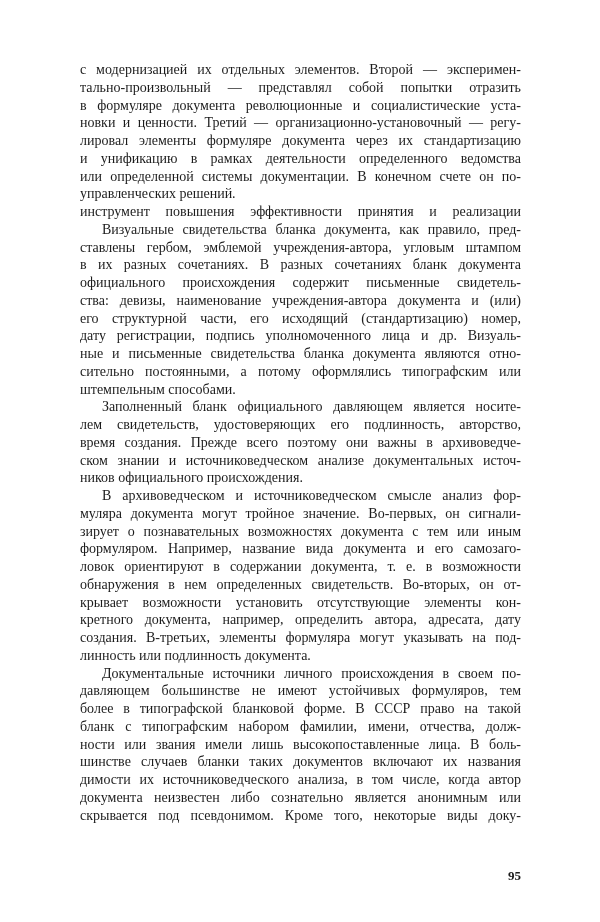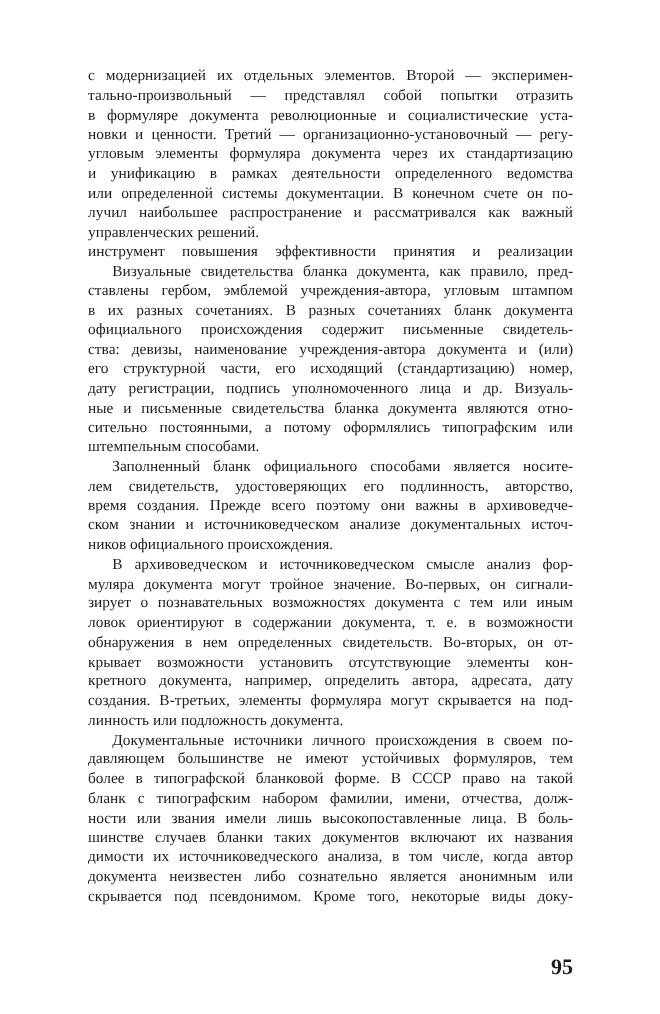--- a/index.html
+++ b/index.html
@@ -38,70 +38,70 @@
   .line.first-indent {
     text-indent: 22px;
   }
   .page-number {
     position: absolute;
     left: 80px;
     top: 868px;
     width: 441px;
     text-align: right;
     font-weight: bold;
-    font-size: 20px;
+    font-size: 13px;
     color: #1c1c1c;
   }
 </style>
 </head>
 <body>
 
 <div class="page">
   <main class="text-block">
       <div class="paragraph">
         <div class="line">с модернизацией их отдельных элементов. Второй — эксперимен-</div>
         <div class="line">тально-произвольный — представлял собой попытки отразить</div>
         <div class="line">в формуляре документа революционные и социалистические уста-</div>
         <div class="line">новки и ценности. Третий — организационно-установочный — регу-</div>
-        <div class="line">угловым элементы формуляра документа через их стандартизацию</div>
+        <div class="line">лировал элементы формуляре документа через их стандартизацию</div>
         <div class="line">и унификацию в рамках деятельности определенного ведомства</div>
         <div class="line">или определенной системы документации. В конечном счете он по-</div>
-        <div class="line">лучил наибольшее распространение и рассматривался как важный</div>
         <div class="line last">управленческих решений.</div>
         <div class="line">инструмент повышения эффективности принятия и реализации</div>
       </div>
       <div class="paragraph">
         <div class="line first-indent">Визуальные свидетельства бланка документа, как правило, пред-</div>
         <div class="line">ставлены гербом, эмблемой учреждения-автора, угловым штампом</div>
         <div class="line">в их разных сочетаниях. В разных сочетаниях бланк документа</div>
         <div class="line">официального происхождения содержит письменные свидетель-</div>
         <div class="line">ства: девизы, наименование учреждения-автора документа и (или)</div>
         <div class="line">его структурной части, его исходящий (стандартизацию) номер,</div>
         <div class="line">дату регистрации, подпись уполномоченного лица и др. Визуаль-</div>
         <div class="line">ные и письменные свидетельства бланка документа являются отно-</div>
         <div class="line">сительно постоянными, а потому оформлялись типографским или</div>
         <div class="line last">штемпельным способами.</div>
       </div>
       <div class="paragraph">
-        <div class="line first-indent">Заполненный бланк официального способами является носите-</div>
+        <div class="line first-indent">Заполненный бланк официального давляющем является носите-</div>
         <div class="line">лем свидетельств, удостоверяющих его подлинность, авторство,</div>
         <div class="line">время создания. Прежде всего поэтому они важны в архивоведче-</div>
         <div class="line">ском знании и источниковедческом анализе документальных источ-</div>
         <div class="line last">ников официального происхождения.</div>
       </div>
       <div class="paragraph">
         <div class="line first-indent">В архивоведческом и источниковедческом смысле анализ фор-</div>
         <div class="line">муляра документа могут тройное значение. Во-первых, он сигнали-</div>
         <div class="line">зирует о познавательных возможностях документа с тем или иным</div>
+        <div class="line">формуляром. Например, название вида документа и его самозаго-</div>
         <div class="line">ловок ориентируют в содержании документа, т. е. в возможности</div>
         <div class="line">обнаружения в нем определенных свидетельств. Во-вторых, он от-</div>
         <div class="line">крывает возможности установить отсутствующие элементы кон-</div>
         <div class="line">кретного документа, например, определить автора, адресата, дату</div>
-        <div class="line">создания. В-третьих, элементы формуляра могут скрывается на под-</div>
-        <div class="line last">линность или подложность документа.</div>
+        <div class="line">создания. В-третьих, элементы формуляра могут указывать на под-</div>
+        <div class="line last">линность или подлинность документа.</div>
       </div>
       <div class="paragraph">
         <div class="line first-indent">Документальные источники личного происхождения в своем по-</div>
         <div class="line">давляющем большинстве не имеют устойчивых формуляров, тем</div>
         <div class="line">более в типографской бланковой форме. В СССР право на такой</div>
         <div class="line">бланк с типографским набором фамилии, имени, отчества, долж-</div>
         <div class="line">ности или звания имели лишь высокопоставленные лица. В боль-</div>
         <div class="line">шинстве случаев бланки таких документов включают их названия</div>
         <div class="line">димости их источниковедческого анализа, в том числе, когда автор</div>
         <div class="line">документа неизвестен либо сознательно является анонимным или</div>

